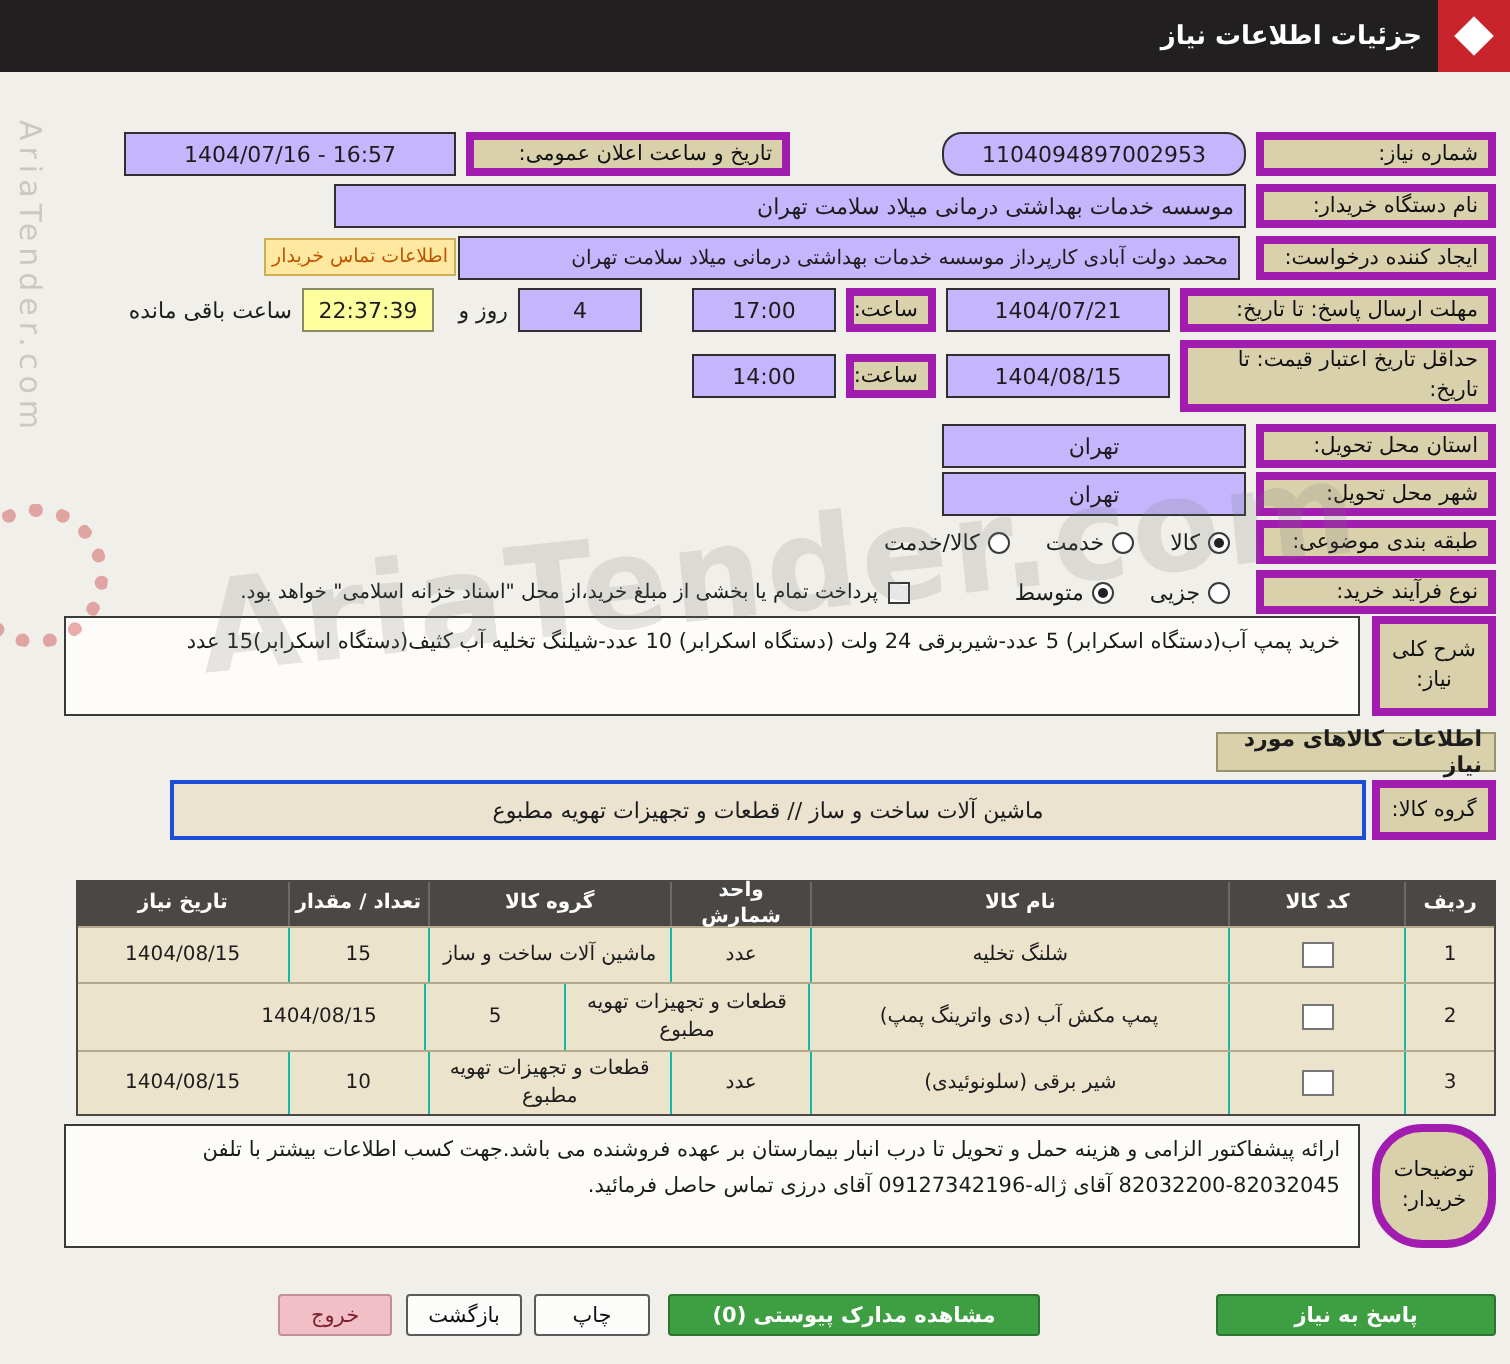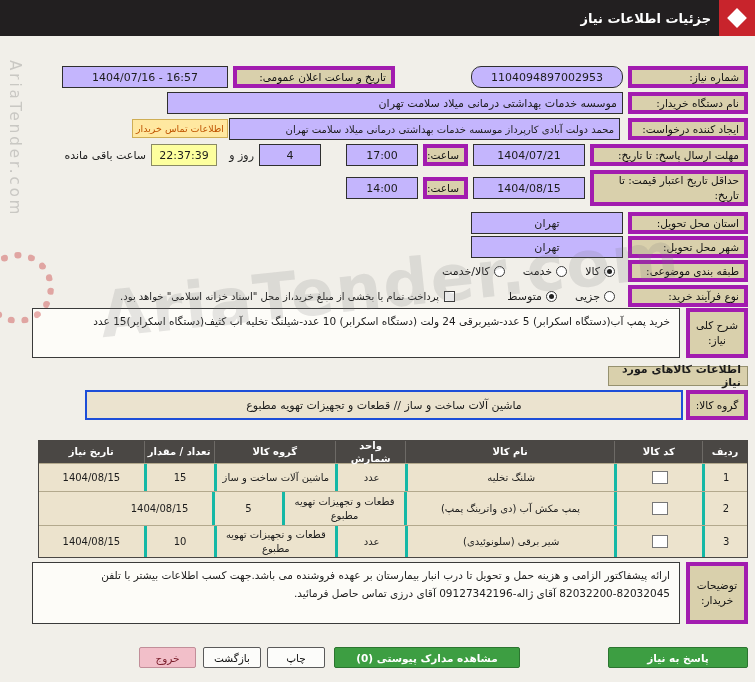--- a/index.html
+++ b/index.html
@@ -61,21 +61,21 @@
     display:flex; align-items:center; justify-content:center; font-size:11px;
   }
   .section-title {
     position:absolute; background:#d9d0ac; border:1px solid #96916f; height:20px;
     font-weight:bold; font-size:11px; display:flex; align-items:center; padding:0 6px;
   }
   .table { position:absolute; border:1px solid #4a4744; background:#ece3cd; }
   .trow { display:flex; width:100%; }
   .thead { background:#4a4744; color:#fff; font-weight:bold; }
   .tcell {
-    border-left:3px solid #14b8a6; display:flex; align-items:center; justify-content:center;
+    border-left:1px solid #14b8a6; display:flex; align-items:center; justify-content:center;
     font-size:10px; padding:2px 3px; text-align:center; line-height:1.35;
   }
   .thead .tcell { border-left:1px solid #6d6a66; height:22px; }
   .tbody-row { border-top:1px solid #b3a98d; }
   .tcell:last-child { border-left:none; }
   .col-radif { width:45px; } .col-code { width:88px; } .col-name { width:210px; }
   .col-unit { width:70px; } .col-group { width:122px; } .col-qty { width:70px; }
   .col-date { width:105px; }
   .code-box { width:16px; height:13px; background:#fff; border:1px solid #777; cursor:pointer; }
   .btn {
@@ -224,20 +224,20 @@
         <span class="code-box"></span>
       </div>
     <div class="tcell col-name">شیر برقی (سلونوئیدی)</div>
     <div class="tcell col-unit">عدد</div>
     <div class="tcell col-group">قطعات و تجهیزات تهویه مطبوع</div>
     <div class="tcell col-qty">10</div>
     <div class="tcell col-date ltr">1404/08/15</div>
   </div>
 </div>
 
-<div class="label-box label-tall" style="top:562px; right:7px; width:62px; height:62px; text-align:center; justify-content:center;">توضیحات خریدار:</div>
+<div class="label-box label-tall" style="top:562px; right:7px; width:62px; height:62px; text-align:center; justify-content:center;border-radius:25px;">توضیحات خریدار:</div>
 <div class="big-box" style="top:562px; right:75px; width:648px; height:62px;">ارائه پیشفاکتور الزامی و هزینه حمل و تحویل تا درب انبار بیمارستان بر عهده فروشنده می باشد.جهت کسب اطلاعات بیشتر با تلفن 82032045-82032200 آقای ژاله-09127342196 آقای درزی تماس حاصل فرمائید.</div>
 
 <button class="btn btn-green" style="top:647px; right:7px; width:140px;">پاسخ به نیاز</button>
 <button class="btn btn-green" style="top:647px; right:235px; width:186px;">مشاهده مدارک پیوستی (0)</button>
 <button class="btn btn-plain" style="top:647px; right:430px; width:58px;">چاپ</button>
 <button class="btn btn-plain" style="top:647px; right:494px; width:58px;">بازگشت</button>
 <button class="btn btn-exit" style="top:647px; right:559px; width:57px;">خروج</button>
 
 </body></html>

